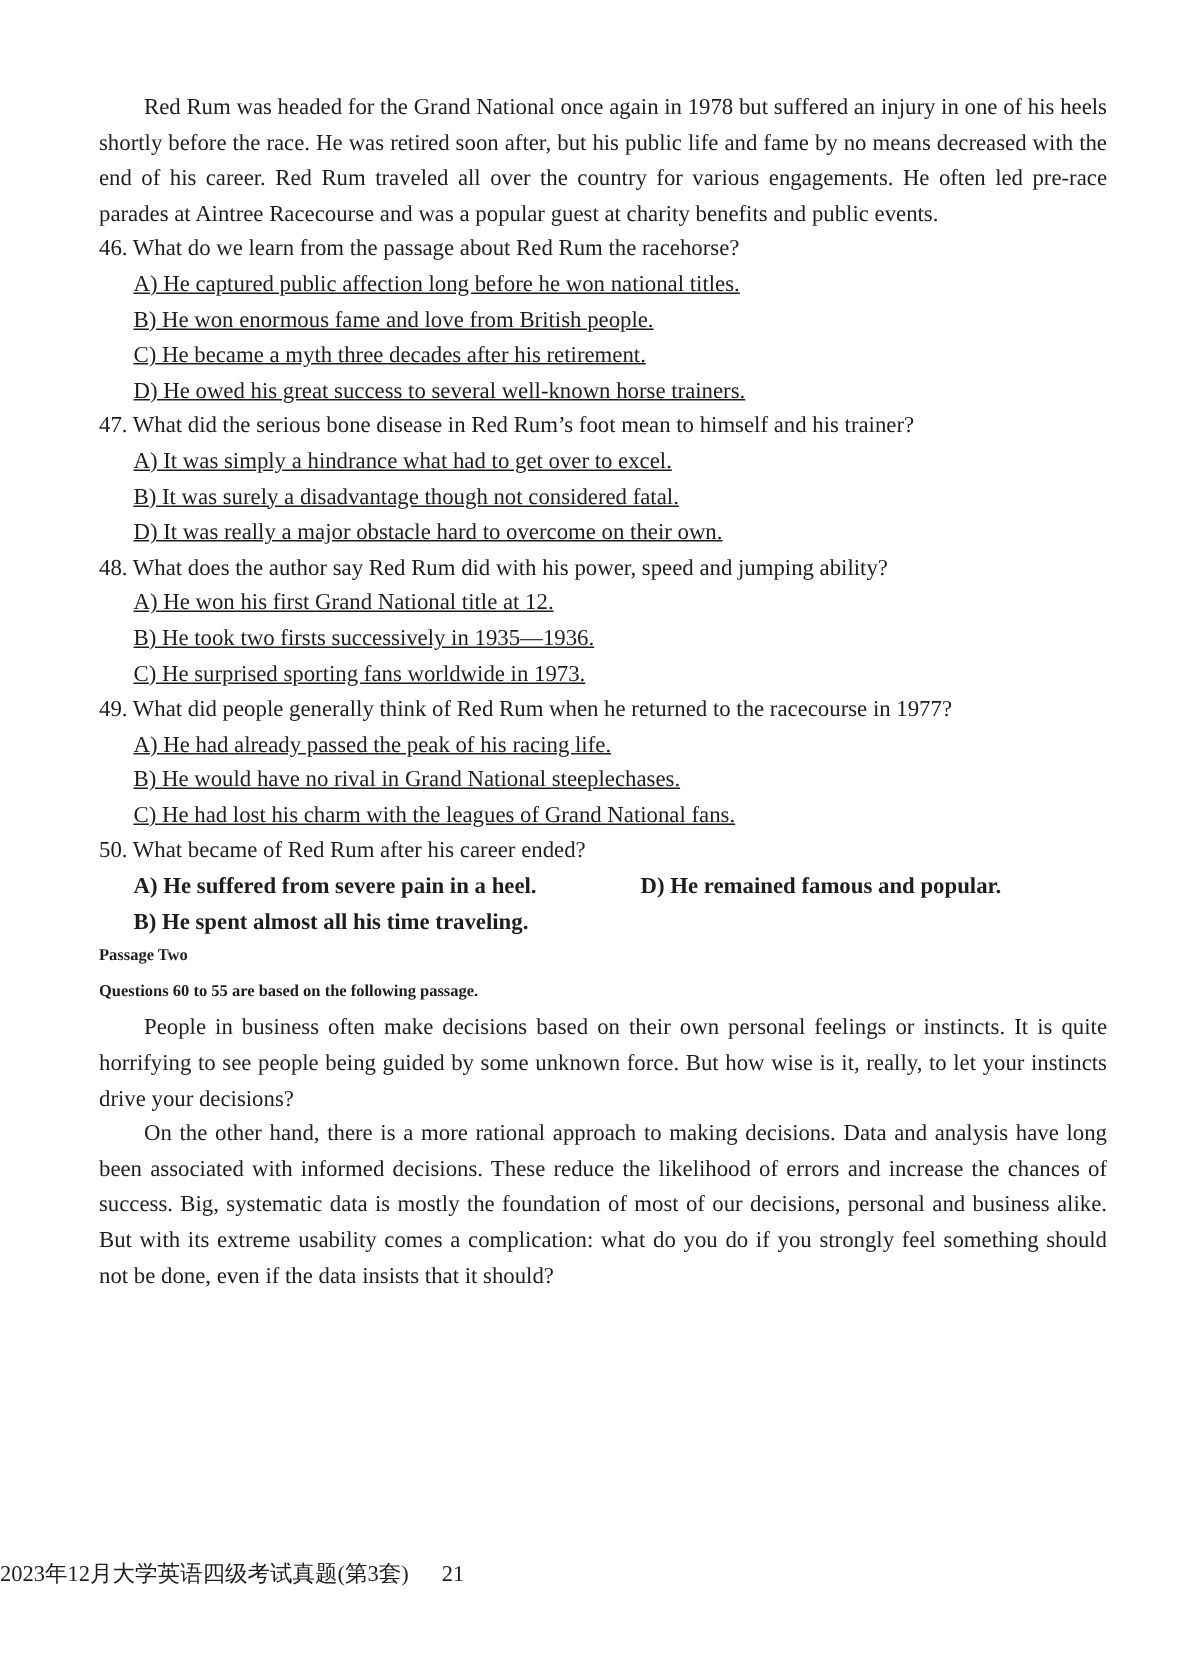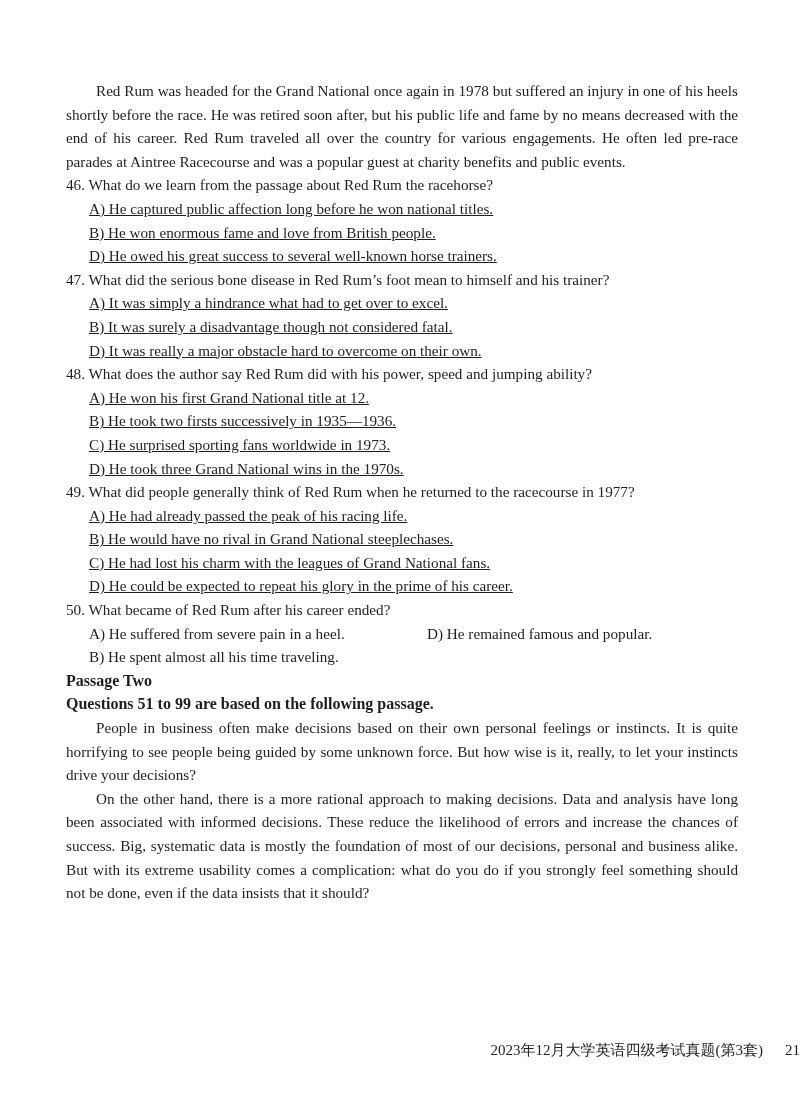--- a/index.html
+++ b/index.html
@@ -2,80 +2,79 @@
 <html><head>
 <meta charset="utf-8">
 <style>
   html, body { margin: 0; padding: 0; background: #ffffff; }
   body {
     width: 800px; height: 1114px; position: relative; overflow: hidden;
     font-family: "Liberation Serif", "DejaVu Serif", serif;
     color: #1e1e1e;
     font-size: 15.2px;
   }
-  .page { position: absolute; left: 66px; top: 79px; width: 672px; }
+  .page { position: absolute; left: 66px; top: 60px; width: 672px; }
   .para { margin: 0; line-height: 23.6px; text-align: justify; text-indent: 30px; }
   .q { margin: 0; line-height: 23.6px; }
   .opt { margin: 0; line-height: 23.6px; padding-left: 23px; text-decoration: underline; }
   .opt-grid { display: grid; grid-template-columns: 338px 1fr; padding-left: 23px; }
-  .opt-grid .cell { line-height: 23.6px; }
-  .bold { font-weight: bold; line-height: 23.6px; margin: 0; font-size: 16px; }
+  .opt-grid .cell { line-height: 23.6px; font-weight: bold; }
+  .bold { font-weight: bold; line-height: 23.6px; margin: 0; font-size: 11px; }
   .footer {
-    position: absolute; left: 0; width: 800px; top: 1040px; text-align: right;
+    position: absolute; left: 0; width: 800px; top: 1040px; text-align: left;
     font-size: 15px; line-height: 20px;
   }
   .footer .pg { margin-left: 22px; }
 </style>
 </head>
 <body>
 
 <div class="page">
   <p class="para">Red Rum was headed for the Grand National once again in 1978 but suffered an injury in one of his heels shortly before the race. He was retired soon after, but his public life and fame by no means decreased with the end of his career. Red Rum traveled all over the country for various engagements. He often led pre-race parades at Aintree Racecourse and was a popular guest at charity benefits and public events.</p>
 
   <div>
     <p class="q"><span>46.</span> <span>What do we learn from the passage about Red Rum the racehorse?</span></p>
     <p class="opt">A) He captured public affection long before he won national titles.</p>
     <p class="opt">B) He won enormous fame and love from British people.</p>
+    <p class="opt">C) He became a myth three decades after his retirement.</p>
     <p class="opt">D) He owed his great success to several well-known horse trainers.</p>
   </div>
 
   <div>
     <p class="q"><span>47.</span> <span>What did the serious bone disease in Red Rum’s foot mean to himself and his trainer?</span></p>
     <p class="opt">A) It was simply a hindrance what had to get over to excel.</p>
     <p class="opt">B) It was surely a disadvantage though not considered fatal.</p>
     <p class="opt">D) It was really a major obstacle hard to overcome on their own.</p>
   </div>
 
   <div>
     <p class="q"><span>48.</span> <span>What does the author say Red Rum did with his power, speed and jumping ability?</span></p>
     <p class="opt">A) He won his first Grand National title at 12.</p>
     <p class="opt">B) He took two firsts successively in 1935—1936.</p>
     <p class="opt">C) He surprised sporting fans worldwide in 1973.</p>
-    <p class="opt">D) He took three Grand National wins in the 1970s.</p>
   </div>
 
   <div>
     <p class="q"><span>49.</span> <span>What did people generally think of Red Rum when he returned to the racecourse in 1977?</span></p>
     <p class="opt">A) He had already passed the peak of his racing life.</p>
     <p class="opt">B) He would have no rival in Grand National steeplechases.</p>
     <p class="opt">C) He had lost his charm with the leagues of Grand National fans.</p>
-    <p class="opt">D) He could be expected to repeat his glory in the prime of his career.</p>
   </div>
 
   <div>
     <p class="q"><span>50.</span> <span>What became of Red Rum after his career ended?</span></p>
     <div class="opt-grid">
       <span class="cell">A) He suffered from severe pain in a heel.</span>
       <span class="cell">D) He remained famous and popular.</span>
       <span class="cell">B) He spent almost all his time traveling.</span>
     </div>
   </div>
 
   <p class="bold">Passage Two</p>
-  <p class="bold">Questions 51 to 99 are based on the following passage.</p>
+  <p class="bold">Questions 60 to 55 are based on the following passage.</p>
 
   <p class="para">People in business often make decisions based on their own personal feelings or instincts. It is quite horrifying to see people being guided by some unknown force. But how wise is it, really, to let your instincts drive your decisions?</p>
   <p class="para">On the other hand, there is a more rational approach to making decisions. Data and analysis have long been associated with informed decisions. These reduce the likelihood of errors and increase the chances of success. Big, systematic data is mostly the foundation of most of our decisions, personal and business alike. But with its extreme usability comes a complication: what do you do if you strongly feel something should not be done, even if the data insists that it should?</p>
 </div>
 
 <div class="footer">
   <span>2023年12月大学英语四级考试真题(第3套)</span><span class="pg">21</span>
 </div>
 
 </body></html>

